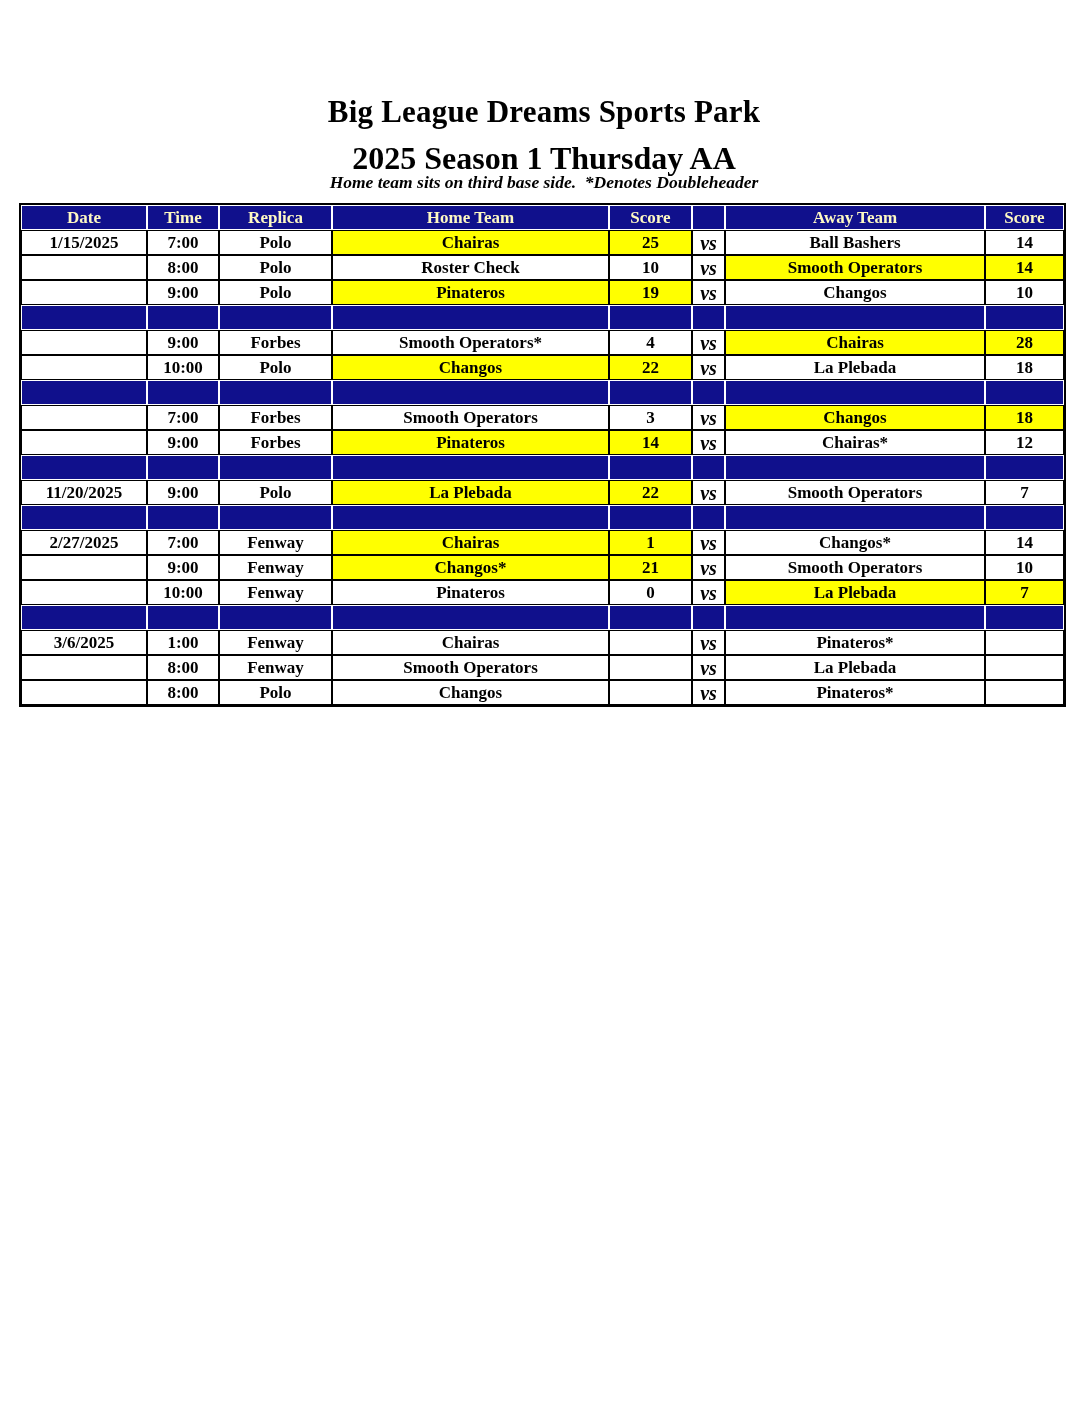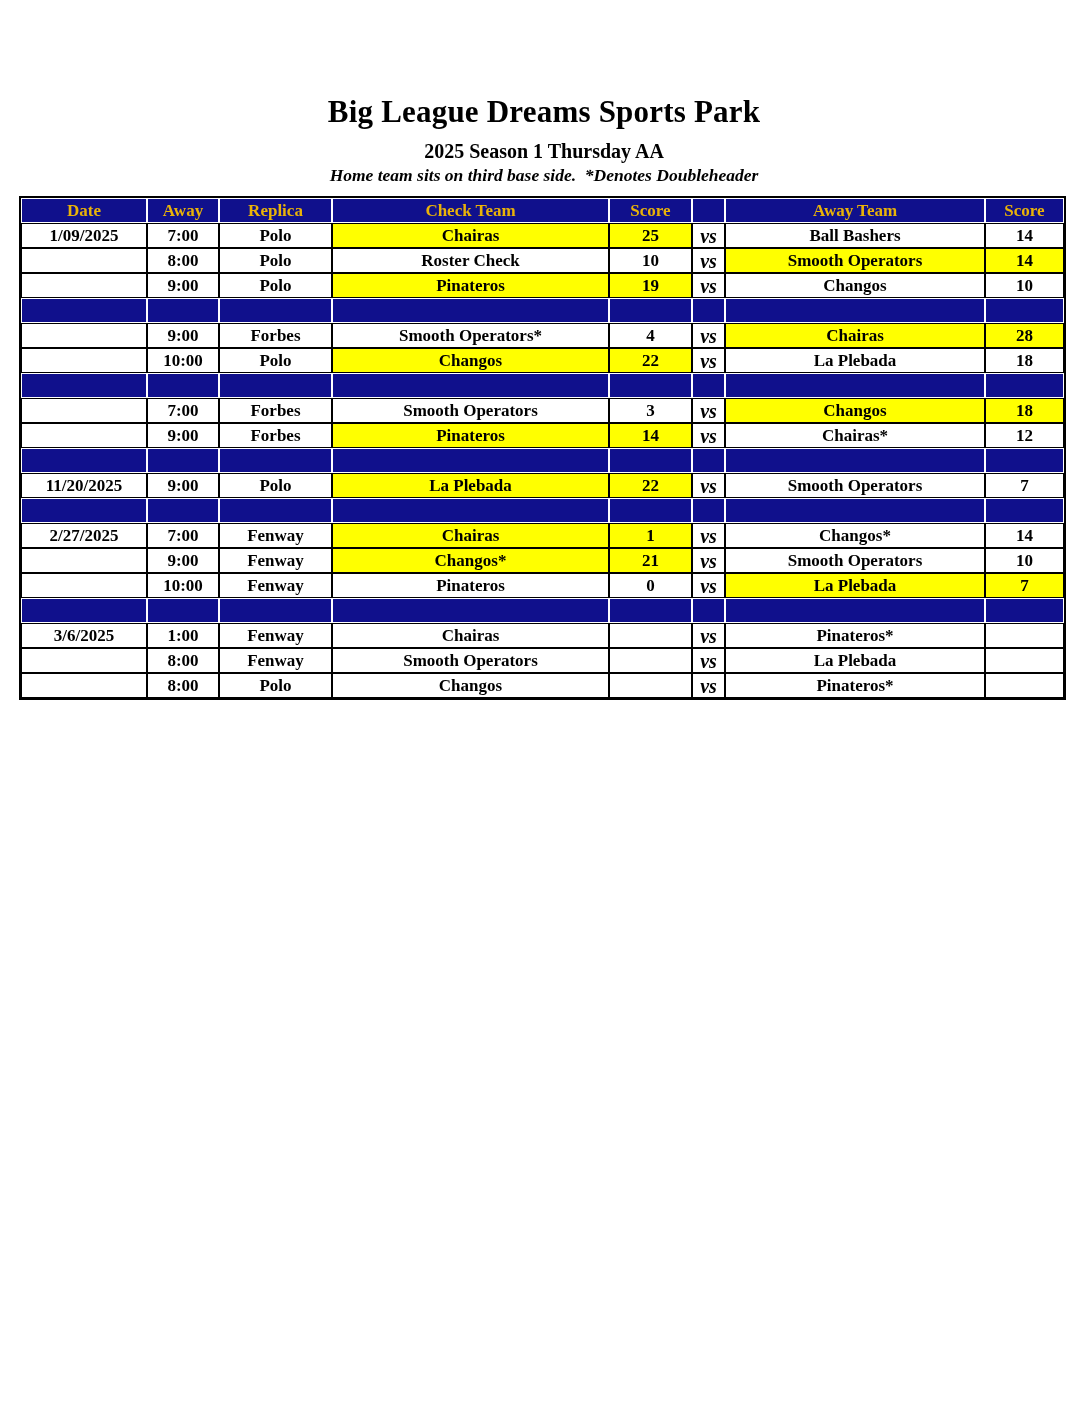--- a/index.html
+++ b/index.html
@@ -22,25 +22,25 @@
   }
   .title {
     font-size: 31px;
     font-weight: bold;
     text-align: center;
     line-height: 36px;
     margin: 0;
     letter-spacing: 0.2px;
   }
   .subtitle {
-    font-size: 20px;
+    font-size: 32px;
     font-weight: bold;
     text-align: center;
     line-height: 28px;
-    margin: 7px 0 0 0;
+    margin: 14px 0 0 0;
   }
   .note {
     font-size: 17.5px;
     font-weight: bold;
     font-style: italic;
     text-align: center;
     line-height: 20px;
     margin-top: 0;
     white-space: pre;
   }
@@ -59,21 +59,21 @@
     height: 25px;
     padding: 0 2px;
     text-align: center;
     vertical-align: middle;
     overflow: hidden;
     white-space: nowrap;
     line-height: 22px;
   }
   .sched thead th {
     background: var(--navy, #10108C);
-    color: #eab308;
+    color: #fef9c3;
     border: 1px solid #ffffff;
     font-weight: bold;
   }
   .sched tbody td {
     background: #ffffff;
     border: 1px solid #000000;
   }
   .sched tbody td.vs {
     font-style: italic;
     font-size: 20px;
@@ -101,32 +101,32 @@
         <col style="width:113px">
       <col style="width:277px">
         <col style="width:83px">
         <col style="width:33px">
       <col style="width:260px">
         <col style="width:79px">
     </colgroup>
     <thead>
       <tr>
         <th>Date</th>
-        <th>Away</th>
+        <th>Time</th>
         <th>Replica</th>
-        <th>Check Team</th>
+        <th>Home Team</th>
         <th>Score</th>
         <th></th>
         <th>Away Team</th>
         <th>Score</th>
       </tr>
     </thead>
     <tbody id="sched-body">
         <tr>
-          <td>1/09/2025</td>
+          <td>1/15/2025</td>
           <td>7:00</td>
           <td>Polo</td>
           <td class="hl">Chairas</td>
           <td class="hl">25</td>
           <td class="vs">vs</td>
           <td>Ball Bashers</td>
           <td>14</td>
         </tr>
         <tr>
           <td></td>

